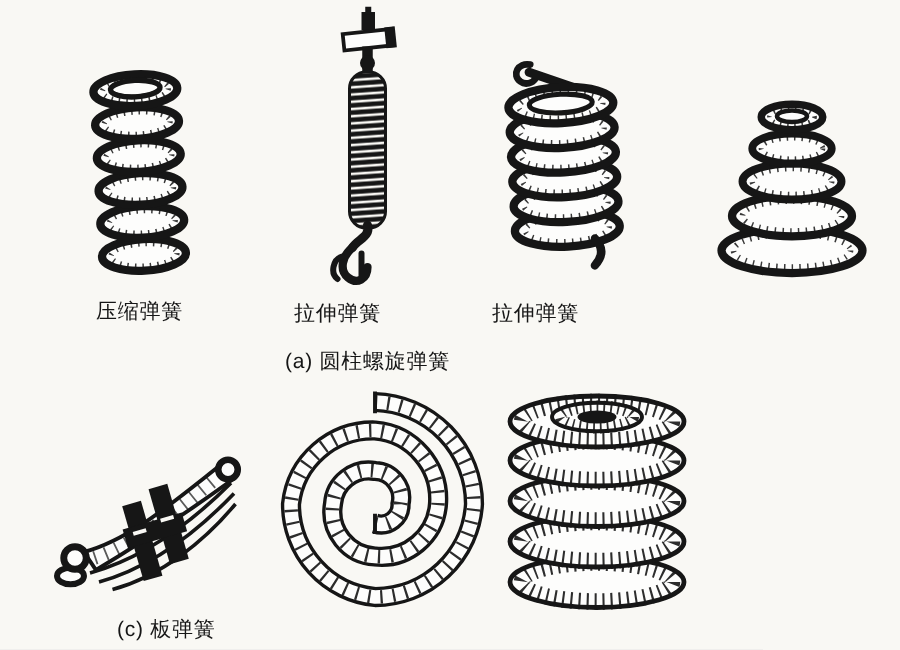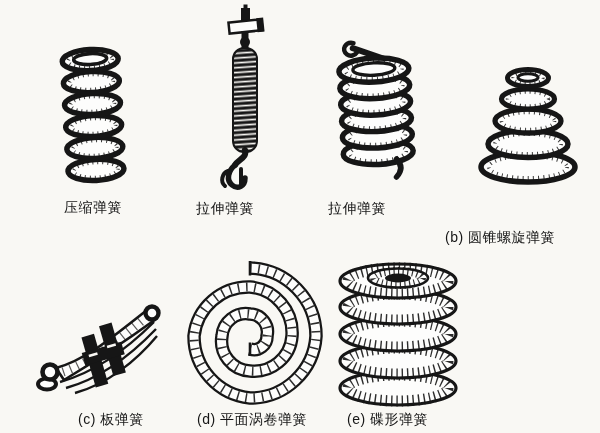--- a/index.html
+++ b/index.html
@@ -141,18 +141,16 @@
       <ellipse cx="398" cy="278" rx="30" ry="9.5" fill="#fdfdfc" stroke="#161616" stroke-width="2.6"></ellipse>
       <ellipse cx="398" cy="278" rx="24" ry="7" fill="none" stroke="#161616" stroke-width="8" stroke-dasharray="1.2 3.4" opacity=".9"></ellipse>
       <ellipse cx="398" cy="278" rx="13" ry="4.4" fill="#161616"></ellipse>
     </g>
   </g>
 </svg>
 
 <div class="cap" style="left:64px;top:199px">压缩弹簧</div>
 <div class="cap" style="left:196px;top:200px">拉伸弹簧</div>
 <div class="cap" style="left:328px;top:200px">拉伸弹簧</div>
-<div class="cap" style="left:445px;top:229px">(b) 圆锥螺旋弹簧</div>
+<div class="cap" style="left:190px;top:232px">(a) 圆柱螺旋弹簧</div>
 <div class="cap" style="left:78px;top:411px">(c) 板弹簧</div>
-<div class="cap" style="left:197px;top:411px">(d) 平面涡卷弹簧</div>
-<div class="cap" style="left:347px;top:411px">(e) 碟形弹簧</div>
 
 </div>
 
 </body></html>

